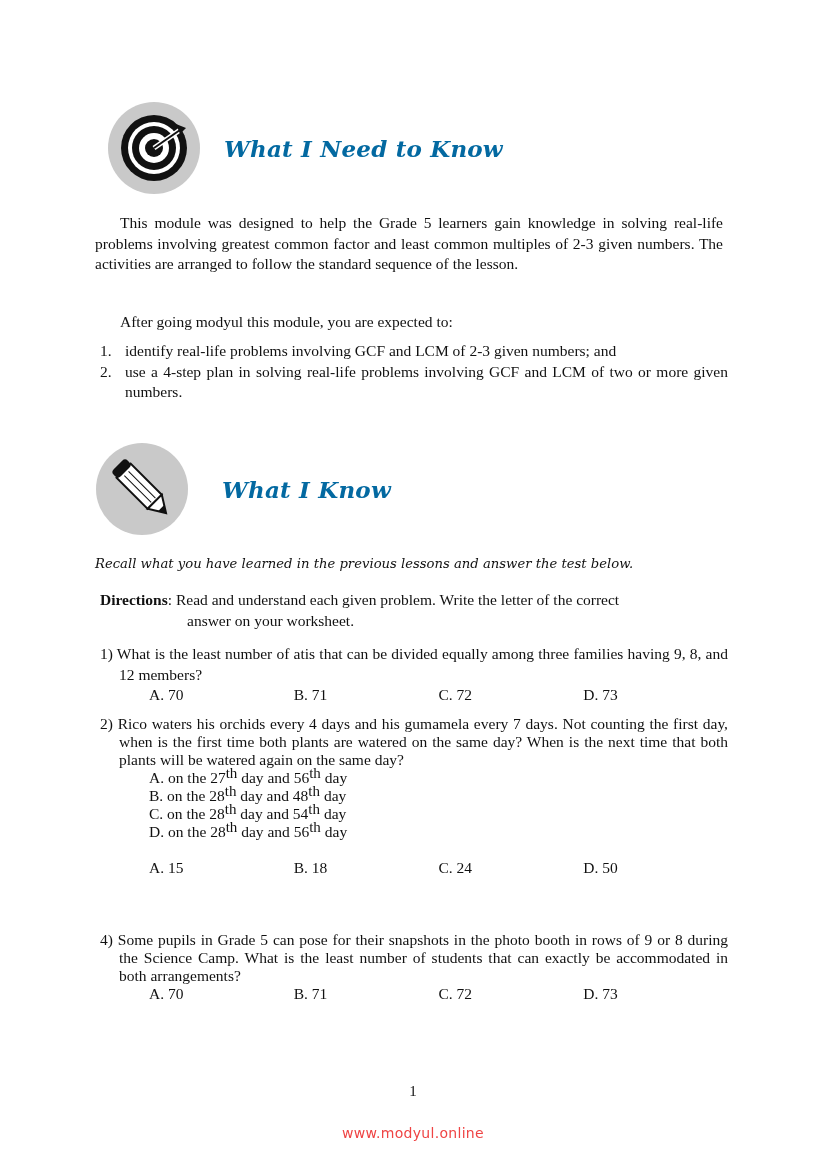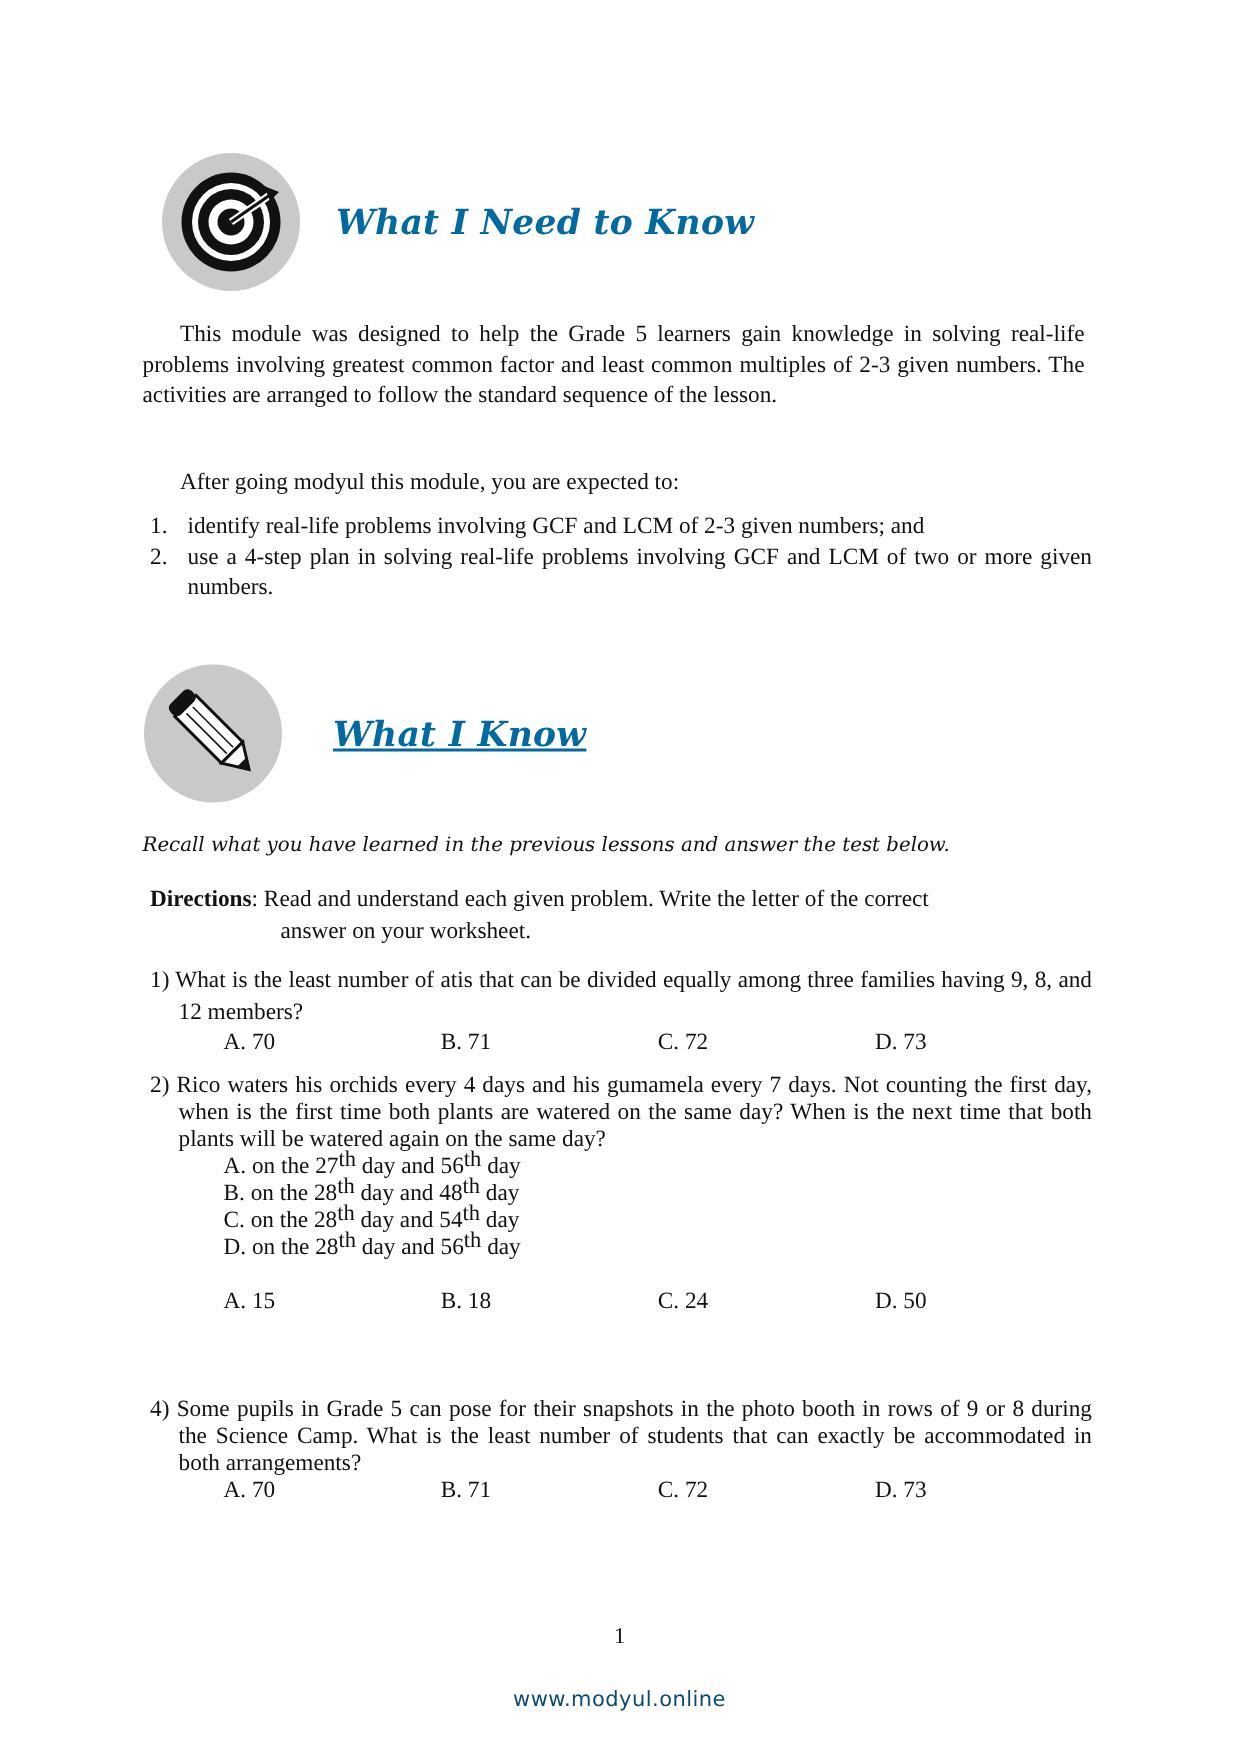--- a/index.html
+++ b/index.html
@@ -29,21 +29,21 @@
     .question { left: 100px; width: 628px; }
     .q-stem { padding-left: 19px; text-indent: -19px; text-align: justify; }
     .choices-row { display: flex; padding-left: 49px; }
     .choices-row span { width: 151px; }
     .choices-col { padding-left: 49px; }
     sup { font-size: 15px; line-height: 0; vertical-align: 5px; }
 
     .page-number { position: absolute; left: 0; width: 826px; top: 1083px; text-align: center;
                    font-family: "Liberation Serif", serif; font-size: 15px; }
     .watermark { position: absolute; left: 0; width: 826px; top: 1125px; text-align: center;
-                 font-family: "DejaVu Sans", sans-serif; font-size: 14px; color: #0c4a6e; letter-spacing: 0.3px; }
+                 font-family: "DejaVu Sans", sans-serif; font-size: 14px; color: #ef4444; letter-spacing: 0.3px; }
   </style>
 </head>
 <body>
 
 <div class="page">
 
   <div class="section-header" style="left:108px; top:102px;">
     <div class="section-icon">
       <svg width="80" height="80" viewBox="0 0 80 80">
         <circle cx="40" cy="40" r="33" fill="#111"></circle>
@@ -74,21 +74,21 @@
         <g transform="rotate(-45 40 40)">
           <rect x="30" y="14" width="20" height="44" fill="#fff" stroke="#111" stroke-width="2"></rect>
           <line x1="37" y1="18" x2="37" y2="56" stroke="#111" stroke-width="1"></line>
           <line x1="43" y1="18" x2="43" y2="56" stroke="#111" stroke-width="1"></line>
           <rect x="30" y="6" width="20" height="10" rx="4" fill="#111"></rect>
           <polygon points="30,58 50,58 40,74" fill="#fff" stroke="#111" stroke-width="2"></polygon>
           <polygon points="36,67 44,67 40,74" fill="#111"></polygon>
         </g>
       </svg>
     </div>
-    <div class="section-title" style="margin-left:34px;text-decoration:underline;">What I Know</div>
+    <div class="section-title" style="margin-left:34px;">What I Know</div>
   </div>
 
   <div class="text para italic-line" style="top:554px;">Recall what you have learned in the previous lessons and answer the test below.</div>
 
   <div class="text directions" style="top:590px;">
     <div><span class="label">Directions</span><span>: Read and understand each given problem. Write the letter of the correct</span></div>
     <div class="cont">answer on your worksheet.</div>
   </div>
 
   <div class="text question" style="top:644px;">

